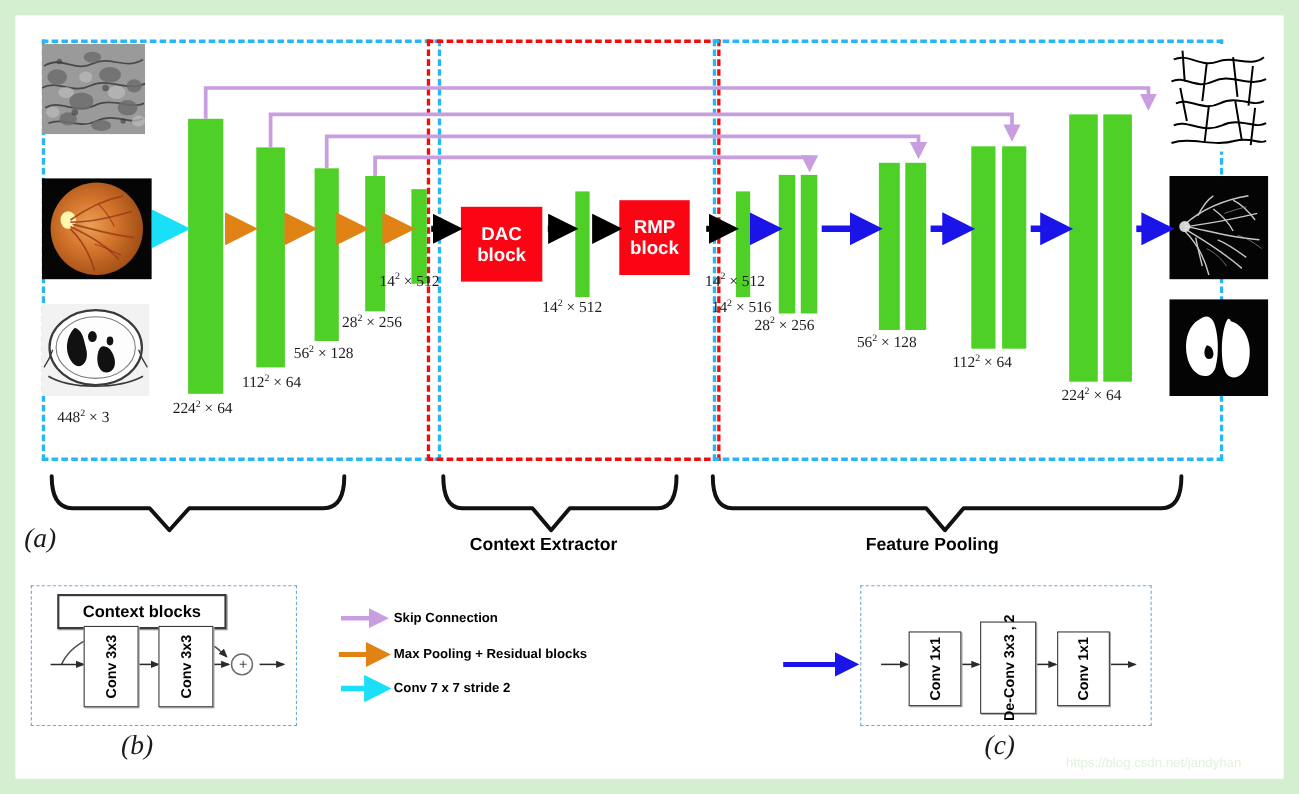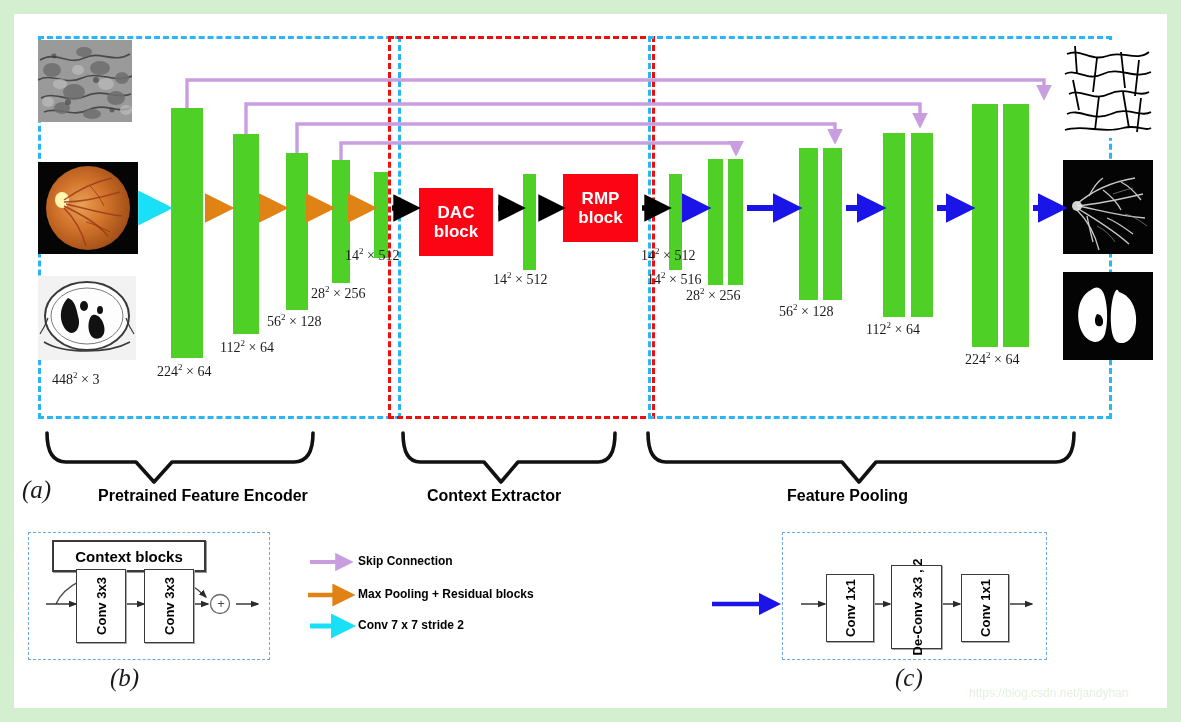--- a/index.html
+++ b/index.html
@@ -224,21 +224,21 @@
   <div class="bar" style="left:318px;top:146px;width:18px;height:123px;"></div>
   <div class="bar" style="left:360px;top:158px;width:14px;height:86px;"></div>
 
   <div class="redblock" style="left:405px;top:174px;width:74px;height:68px;">
     <div>
       <span>DAC</span><br>
       <span>block</span>
     </div>
   </div>
   <div class="bar" style="left:509px;top:160px;width:13px;height:96px;"></div>
-  <div class="redblock" style="left:549px;top:160px;width:75px;height:68px;">
+  <div class="redblock" style="left:549px;top:168px;width:64px;height:68px;">
     <div>
       <span>RMP</span><br>
       <span>block</span>
     </div>
   </div>
 
   <div class="bar" style="left:655px;top:160px;width:13px;height:96px;"></div>
 
   <div class="bar" style="left:694px;top:145px;width:15px;height:126px;"></div>
   <div class="bar" style="left:714px;top:145px;width:15px;height:126px;"></div>
@@ -389,21 +389,20 @@
 
   <div class="dim" style="left:479px;top:256px;">14<sup>2</sup> × 512</div>
   <div class="dim" style="left:627px;top:232px;">14<sup>2</sup> × 512</div>
 
   <div class="dim" style="left:633px;top:256px;text-align:center;">14<sup>2</sup> × 516</div>
   <div class="dim" style="left:672px;top:272px;">28<sup>2</sup> × 256</div>
   <div class="dim" style="left:765px;top:288px;">56<sup>2</sup> × 128</div>
   <div class="dim" style="left:852px;top:306px;">112<sup>2</sup> × 64</div>
   <div class="dim" style="left:951px;top:336px;">224<sup>2</sup> × 64</div>
 
-  <div class="cap" style="left:84px;top:473px;">Pretrained Feature Encoder</div>
   <div class="cap" style="left:413px;top:473px;">Context Extractor</div>
   <div class="cap" style="left:773px;top:473px;">Feature Pooling</div>
 
   <div class="panelid" style="left:8px;top:462px;">(a)</div>
   <div class="panelid" style="left:96px;top:650px;">(b)</div>
   <div class="panelid" style="left:881px;top:650px;">(c)</div>
 
   <div class="dashbox dash-thin" style="left:14px;top:518px;width:242px;height:128px;"></div>
   <div class="titlebox" style="left:38px;top:526px;width:150px;height:28px;">
     <span>Context blocks</span>

